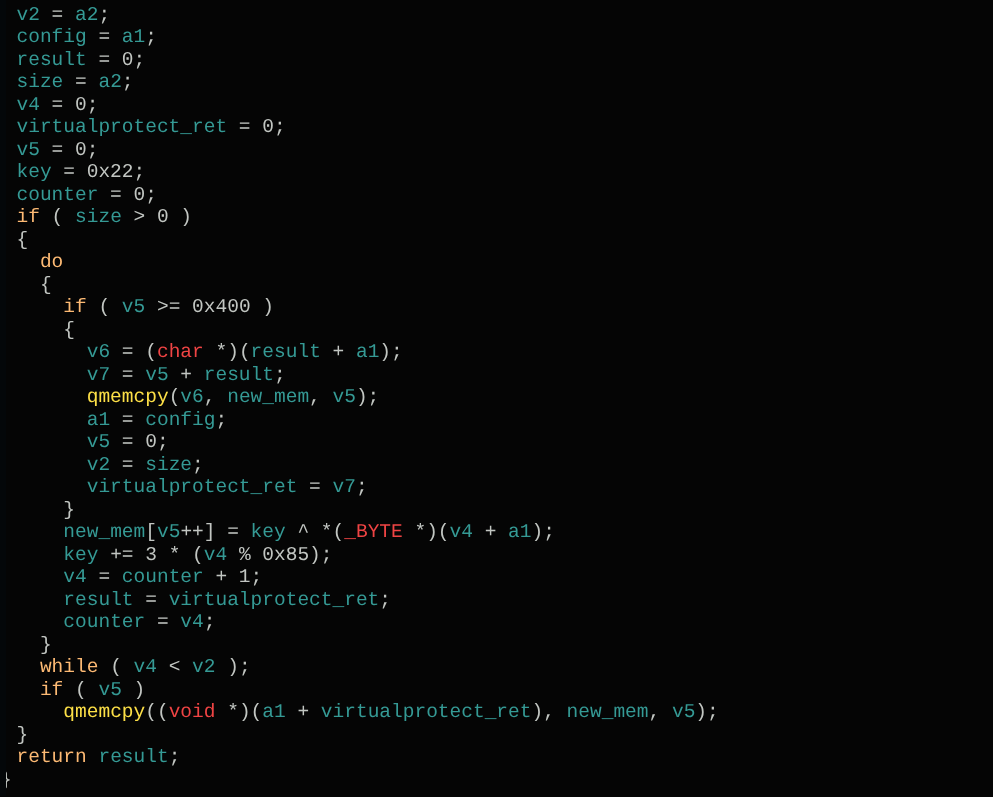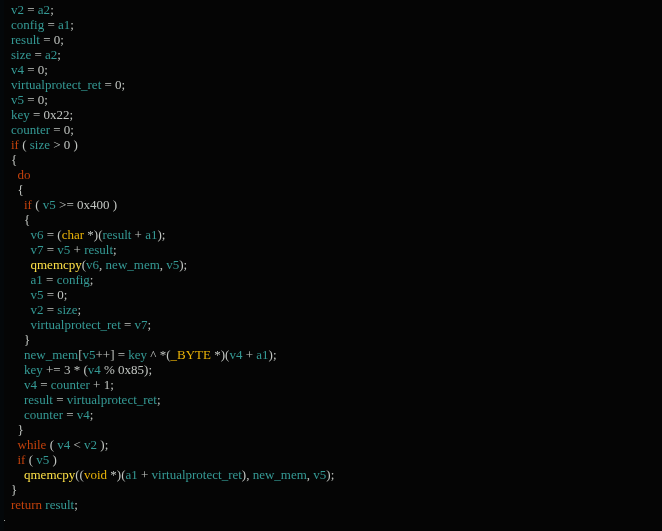--- a/index.html
+++ b/index.html
@@ -7,21 +7,21 @@
     margin: 0;
     padding: 0;
     background: #050505;
   }
   #app {
     position: relative;
     width: 662px;
     height: 531px;
     background: #050505;
     overflow: hidden;
-    font-family: Liberation Serif, serif;
+    font-family: Liberation Mono, monospace;
     font-size: 13px;
     line-height: 15px;
     -webkit-font-smoothing: antialiased;
   }
   
   #gutter-strip {
     position: absolute;
     left: 0;
     top: 0;
     width: 4px;
@@ -47,23 +47,23 @@
     white-space: pre;
     padding-left: 11px;
     color: #c2c6c2;
   }
   
   .code-line.outdent {
     padding-left: 0px;
   }
   
   .t-plain { color: #c2c6c2; }   
-  .t-kw    { color: #c2410c; }   
+  .t-kw    { color: #fdba74; }   
   .t-var   { color: #359a95; }   
-  .t-type  { color: #eab308; }   
+  .t-type  { color: #ef4444; }   
   .t-func  { color: #fde047; }   
 </style>
 </head>
 <body>
 
 <div id="app">
 
   <div id="gutter-strip"></div>
 
   <div id="code-area"><div class="code-line"><span class="t-var">v2</span><span class="t-plain"> = </span><span class="t-var">a2</span><span class="t-plain">;</span></div><div class="code-line"><span class="t-var">config</span><span class="t-plain"> = </span><span class="t-var">a1</span><span class="t-plain">;</span></div><div class="code-line"><span class="t-var">result</span><span class="t-plain"> = 0;</span></div><div class="code-line"><span class="t-var">size</span><span class="t-plain"> = </span><span class="t-var">a2</span><span class="t-plain">;</span></div><div class="code-line"><span class="t-var">v4</span><span class="t-plain"> = 0;</span></div><div class="code-line"><span class="t-var">virtualprotect_ret</span><span class="t-plain"> = 0;</span></div><div class="code-line"><span class="t-var">v5</span><span class="t-plain"> = 0;</span></div><div class="code-line"><span class="t-var">key</span><span class="t-plain"> = 0x22;</span></div><div class="code-line"><span class="t-var">counter</span><span class="t-plain"> = 0;</span></div><div class="code-line"><span class="t-kw">if</span><span class="t-plain"> ( </span><span class="t-var">size</span><span class="t-plain"> &gt; 0 )</span></div><div class="code-line"><span class="t-plain">{</span></div><div class="code-line"><span class="t-plain">  </span><span class="t-kw">do</span></div><div class="code-line"><span class="t-plain">  </span><span class="t-plain">{</span></div><div class="code-line"><span class="t-plain">    </span><span class="t-kw">if</span><span class="t-plain"> ( </span><span class="t-var">v5</span><span class="t-plain"> &gt;= 0x400 )</span></div><div class="code-line"><span class="t-plain">    </span><span class="t-plain">{</span></div><div class="code-line"><span class="t-plain">      </span><span class="t-var">v6</span><span class="t-plain"> = (</span><span class="t-type">char</span><span class="t-plain"> *)(</span><span class="t-var">result</span><span class="t-plain"> + </span><span class="t-var">a1</span><span class="t-plain">);</span></div><div class="code-line"><span class="t-plain">      </span><span class="t-var">v7</span><span class="t-plain"> = </span><span class="t-var">v5</span><span class="t-plain"> + </span><span class="t-var">result</span><span class="t-plain">;</span></div><div class="code-line"><span class="t-plain">      </span><span class="t-func">qmemcpy</span><span class="t-plain">(</span><span class="t-var">v6</span><span class="t-plain">, </span><span class="t-var">new_mem</span><span class="t-plain">, </span><span class="t-var">v5</span><span class="t-plain">);</span></div><div class="code-line"><span class="t-plain">      </span><span class="t-var">a1</span><span class="t-plain"> = </span><span class="t-var">config</span><span class="t-plain">;</span></div><div class="code-line"><span class="t-plain">      </span><span class="t-var">v5</span><span class="t-plain"> = 0;</span></div><div class="code-line"><span class="t-plain">      </span><span class="t-var">v2</span><span class="t-plain"> = </span><span class="t-var">size</span><span class="t-plain">;</span></div><div class="code-line"><span class="t-plain">      </span><span class="t-var">virtualprotect_ret</span><span class="t-plain"> = </span><span class="t-var">v7</span><span class="t-plain">;</span></div><div class="code-line"><span class="t-plain">    </span><span class="t-plain">}</span></div><div class="code-line"><span class="t-plain">    </span><span class="t-var">new_mem</span><span class="t-plain">[</span><span class="t-var">v5</span><span class="t-plain">++] = </span><span class="t-var">key</span><span class="t-plain"> ^ *(</span><span class="t-type">_BYTE</span><span class="t-plain"> *)(</span><span class="t-var">v4</span><span class="t-plain"> + </span><span class="t-var">a1</span><span class="t-plain">);</span></div><div class="code-line"><span class="t-plain">    </span><span class="t-var">key</span><span class="t-plain"> += 3 * (</span><span class="t-var">v4</span><span class="t-plain"> % 0x85);</span></div><div class="code-line"><span class="t-plain">    </span><span class="t-var">v4</span><span class="t-plain"> = </span><span class="t-var">counter</span><span class="t-plain"> + 1;</span></div><div class="code-line"><span class="t-plain">    </span><span class="t-var">result</span><span class="t-plain"> = </span><span class="t-var">virtualprotect_ret</span><span class="t-plain">;</span></div><div class="code-line"><span class="t-plain">    </span><span class="t-var">counter</span><span class="t-plain"> = </span><span class="t-var">v4</span><span class="t-plain">;</span></div><div class="code-line"><span class="t-plain">  </span><span class="t-plain">}</span></div><div class="code-line"><span class="t-plain">  </span><span class="t-kw">while</span><span class="t-plain"> ( </span><span class="t-var">v4</span><span class="t-plain"> &lt; </span><span class="t-var">v2</span><span class="t-plain"> );</span></div><div class="code-line"><span class="t-plain">  </span><span class="t-kw">if</span><span class="t-plain"> ( </span><span class="t-var">v5</span><span class="t-plain"> )</span></div><div class="code-line"><span class="t-plain">    </span><span class="t-func">qmemcpy</span><span class="t-plain">((</span><span class="t-type">void</span><span class="t-plain"> *)(</span><span class="t-var">a1</span><span class="t-plain"> + </span><span class="t-var">virtualprotect_ret</span><span class="t-plain">), </span><span class="t-var">new_mem</span><span class="t-plain">, </span><span class="t-var">v5</span><span class="t-plain">);</span></div><div class="code-line"><span class="t-plain">}</span></div><div class="code-line"><span class="t-kw">return</span><span class="t-plain"> </span><span class="t-var">result</span><span class="t-plain">;</span></div><div class="code-line outdent"><span class="t-plain">}</span></div></div>

